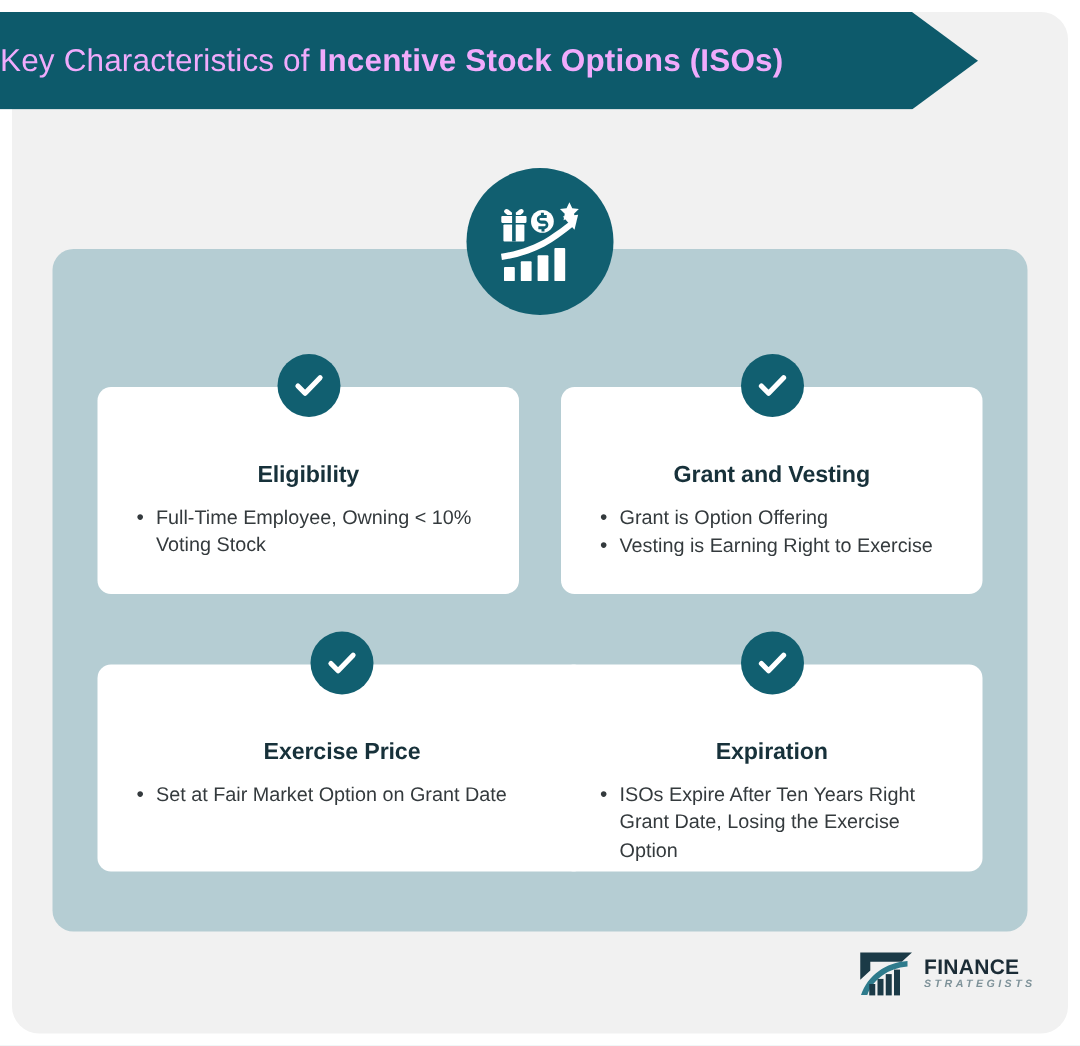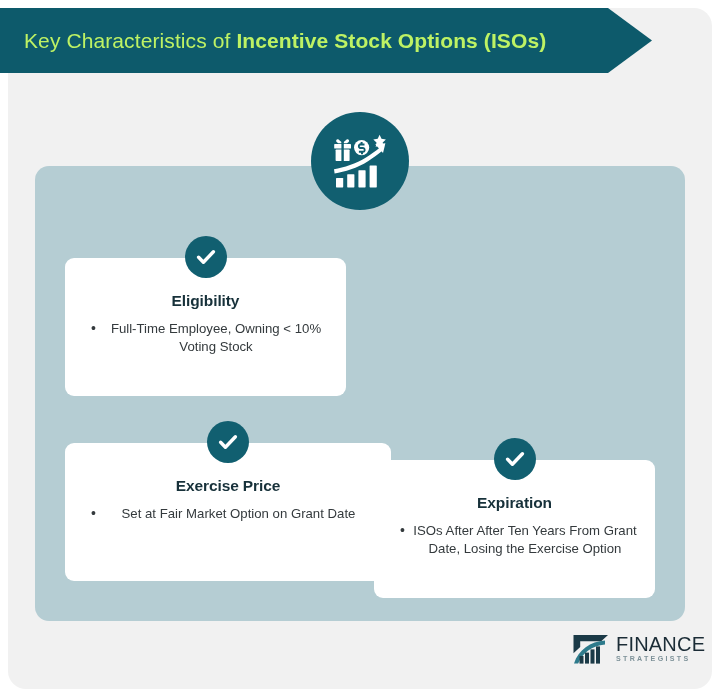--- a/index.html
+++ b/index.html
@@ -42,25 +42,24 @@
     width: 652px;
     height: 65px;
     background: #0d5a6b;
     -webkit-clip-path: polygon(0 0, 608px 0, 652px 32.5px, 608px 65px, 0 65px);
     clip-path: polygon(0 0, 608px 0, 652px 32.5px, 608px 65px, 0 65px);
     display: flex;
     align-items: center;
     z-index: 6;
   }
   .header-title {
-    color: #bef264;
+    color: #f0abfc;
     font-size: 21px;
     font-weight: 400;
     letter-spacing: 0.1px;
-    padding-left: 24px;
     white-space: nowrap;
     line-height: 1;
     text-align: right;
   }
   .header-title b {
     font-weight: 700;
   }
 
   
   .inner-panel {
@@ -103,21 +102,21 @@
   .card {
     position: absolute;
     background: #ffffff;
     border-radius: 9px;
     box-sizing: border-box;
     padding: 34px 16px 14px 16px;
   }
   .card.c0 { left: 30px;  top: 92px;  width: 281px; height: 138px; }
   .card.c1 { left: 339px; top: 92px;  width: 281px; height: 138px; }
   .card.c2 { left: 30px;  top: 277px; width: 326px; height: 138px; }
-  .card.c3 { left: 339px; top: 294px; width: 281px; height: 138px; }
+  .card.c3 { left: 339px; top: 277px; width: 281px; height: 138px; }
 
   .check-badge {
     position: absolute;
     top: -22px;
     left: 50%;
     margin-left: -21px;
     width: 42px;
     height: 42px;
     border-radius: 50%;
     background: #115f70;
@@ -126,29 +125,28 @@
     justify-content: center;
   }
   .check-badge svg { display: block; }
 
   .card-title {
     text-align: center;
     font-size: 15.5px;
     font-weight: 700;
     color: #17313a;
     line-height: 1.2;
-    margin: 0 0 9px 0;
+    margin: 16px 0 9px 0;
     letter-spacing: -0.1px;
   }
 
   .card-list {
     list-style: none;
     margin: 0;
     padding: 0 2px 0 10px;
-    text-align: center;
   }
   .card-list li {
     position: relative;
     font-size: 13.2px;
     line-height: 1.42;
     color: #343a3d;
     padding-left: 13px;
     margin-bottom: 1px;
   }
   .card-list li::before {
@@ -172,33 +170,34 @@
     z-index: 5;
   }
   .logo-mark { width: 40px; height: 32px; display: block; }
   .logo-text {
     margin-left: 5px;
     display: flex;
     flex-direction: column;
     justify-content: center;
   }
   .logo-name {
-    font-size: 20px;
-    font-weight: 400;
+    font-size: 14px;
+    font-weight: 700;
     color: #1b2c36;
     letter-spacing: 0.2px;
     line-height: 1;
   }
   .logo-sub {
     font-size: 7.1px;
     font-weight: 700;
     color: #7e9299;
     letter-spacing: 2.3px;
     line-height: 1;
     margin-top: 2px;
+    font-style: italic;
   }
 </style>
 </head>
 <body>
 
 <div id="infographic">
 
   <div class="page-card"></div>
 
   <div class="header-banner">
@@ -245,20 +244,32 @@
         <svg width="22" height="22" viewBox="0 0 22 22" aria-hidden="true">
           <path d="M3.6 11.3 L8.4 16.2 L18.4 5.8" fill="none" stroke="#ffffff" stroke-width="3.4" stroke-linecap="round" stroke-linejoin="round"></path>
         </svg>
       </div>
       <p class="card-title">Eligibility</p>
       <ul class="card-list">
         <li>Full-Time Employee, Owning &lt; 10% Voting Stock</li>
       </ul>
     </div>
 
+    <div class="card c1">
+      <div class="check-badge">
+        <svg width="22" height="22" viewBox="0 0 22 22" aria-hidden="true">
+          <path d="M3.6 11.3 L8.4 16.2 L18.4 5.8" fill="none" stroke="#ffffff" stroke-width="3.4" stroke-linecap="round" stroke-linejoin="round"></path>
+        </svg>
+      </div>
+      <p class="card-title">Grant and Vesting</p>
+      <ul class="card-list">
+        <li>Grant is Option Offering</li>
+        <li>Vesting is Earning Right to Exercise</li>
+      </ul>
+    </div>
 
     <div class="card c2">
       <div class="check-badge">
         <svg width="22" height="22" viewBox="0 0 22 22" aria-hidden="true">
           <path d="M3.6 11.3 L8.4 16.2 L18.4 5.8" fill="none" stroke="#ffffff" stroke-width="3.4" stroke-linecap="round" stroke-linejoin="round"></path>
         </svg>
       </div>
       <p class="card-title">Exercise Price</p>
       <ul class="card-list">
         <li>Set at Fair Market Option on Grant Date</li>
@@ -266,21 +277,21 @@
     </div>
 
     <div class="card c3">
       <div class="check-badge">
         <svg width="22" height="22" viewBox="0 0 22 22" aria-hidden="true">
           <path d="M3.6 11.3 L8.4 16.2 L18.4 5.8" fill="none" stroke="#ffffff" stroke-width="3.4" stroke-linecap="round" stroke-linejoin="round"></path>
         </svg>
       </div>
       <p class="card-title">Expiration</p>
       <ul class="card-list">
-        <li>ISOs After After Ten Years From Grant Date, Losing the Exercise Option</li>
+        <li>ISOs Expire After Ten Years Right Grant Date, Losing the Exercise Option</li>
       </ul>
     </div>
 
   </div>
 
   <div class="footer-logo">
     <svg class="logo-mark" viewBox="0 0 40 32" aria-hidden="true">
       <path d="M2.5 2.0 H37.0 L30.2 8.2 H9.2 V14.0 L2.5 20.2 Z" fill="#1b3a47"></path>
       <path d="M3.0 30.4 C 7.5 17.0 19.5 8.6 34.0 7.6 L34.0 11.4 C 21.0 12.6 11.2 19.8 7.2 30.4 Z" fill="#2e7b8c"></path>
       <rect x="8.5" y="23.0" width="4.0" height="7.6" fill="#1b3a47"></rect>

